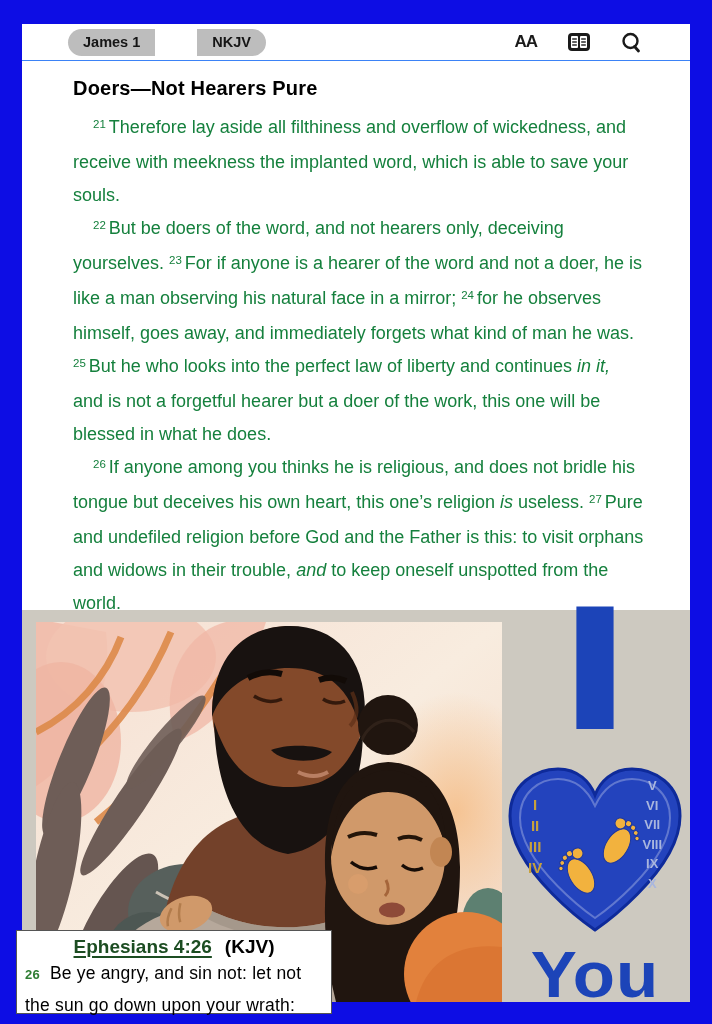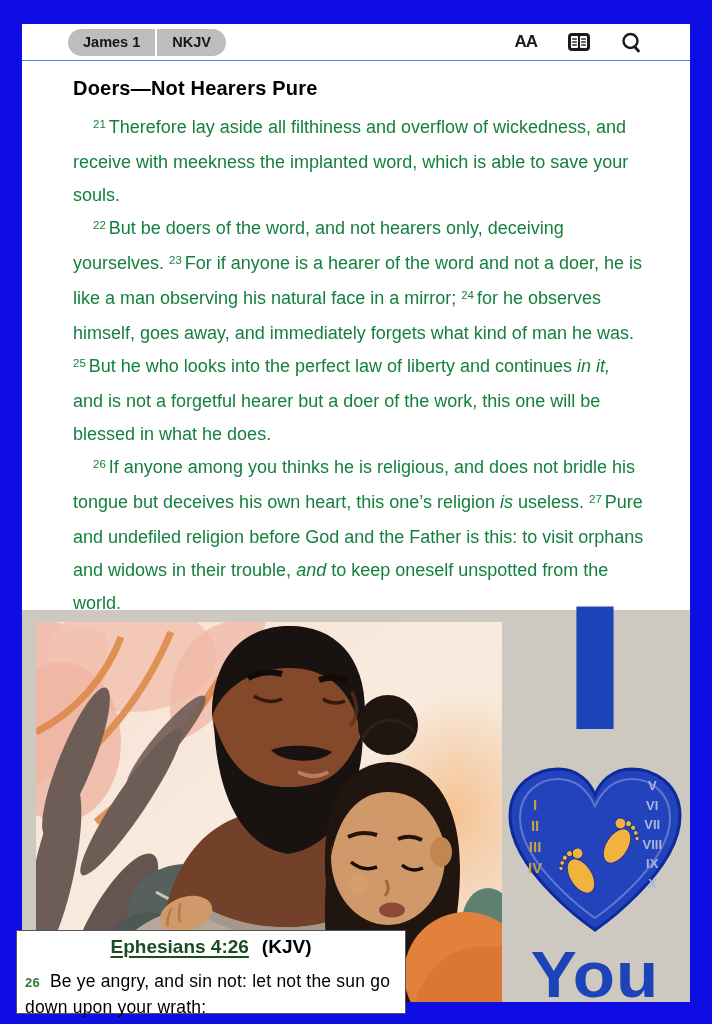--- a/index.html
+++ b/index.html
@@ -18,21 +18,21 @@
   .app-header {
     height:37px; display:flex; align-items:center; justify-content:space-between;
     padding:0 48px 0 46px; border-bottom:1px solid #3b82f6;
   }
   .pills { display:flex; gap:2px; }
   .pill {
     background:#bdbdbd; color:#161616; font-weight:bold; font-size:14.5px;
     height:27px; display:flex; align-items:center; padding:0 15px; cursor:default;
   }
   .pill-left  { border-radius:14px 0 0 14px; }
-  .pill-right { border-radius:0 14px 14px 0; }
+  .pill-right { border-radius:0 14px 14px 0;margin-left:40px; }
   .header-icons { display:flex; align-items:flex-start; gap:30px; }
   .aa-label { font-weight:bold; font-size:17px; color:#1a1a1a; letter-spacing:-1px; }
   .icon-svg { display:block; }
 
   .scripture { padding:10px 46px 0 51px; color:#1f1f1f; }
   .scripture h1 {
     margin:6px 0 11px 0; font-size:20px; font-weight:bold; color:#000;
     letter-spacing:.2px;
   }
   .scripture p {
@@ -63,30 +63,30 @@
   .num-left  { left:26px;  top:32px; color:#c7a13c; font-size:15px; line-height:21px; }
   .num-right { right:26px; top:14px; color:#a9b6de; font-size:13px; line-height:19.5px; }
   .word-you {
     position:absolute; left:0; right:0; top:328px; text-align:center;
     font-weight:bold; font-size:64px; color:#1c44b8;
     transform:scaleX(1.08); letter-spacing:1px;
   }
 
   
   .quote-box {
-    position:absolute; left:16px; top:930px; width:390px; height:84px;
+    position:absolute; left:16px; top:930px; width:316px; height:84px;
     background:#ffffff; border:1px solid #555; padding:5px 8px 0 8px;
   }
   .quote-head { text-align:center; font-size:19px; font-weight:bold; white-space:nowrap; }
   .quote-ref {
     color:#1c4d22; text-decoration:underline; text-decoration-thickness:2px;
     text-underline-offset:3px;
   }
   .quote-kjv { color:#000; margin-left:13px; }
-  .quote-verse { margin-top:11px; font-size:17.5px; line-height:24px; color:#000;
+  .quote-verse { font-size:17.5px; line-height:30px; color:#000;
     letter-spacing:.2px; }
   .quote-vnum { color:#2e7d32; font-weight:bold; font-size:13px; margin-right:10px; }
 </style>
 </head>
 <body>
 
 <div class="page">
 
   <div class="white-panel">
 

